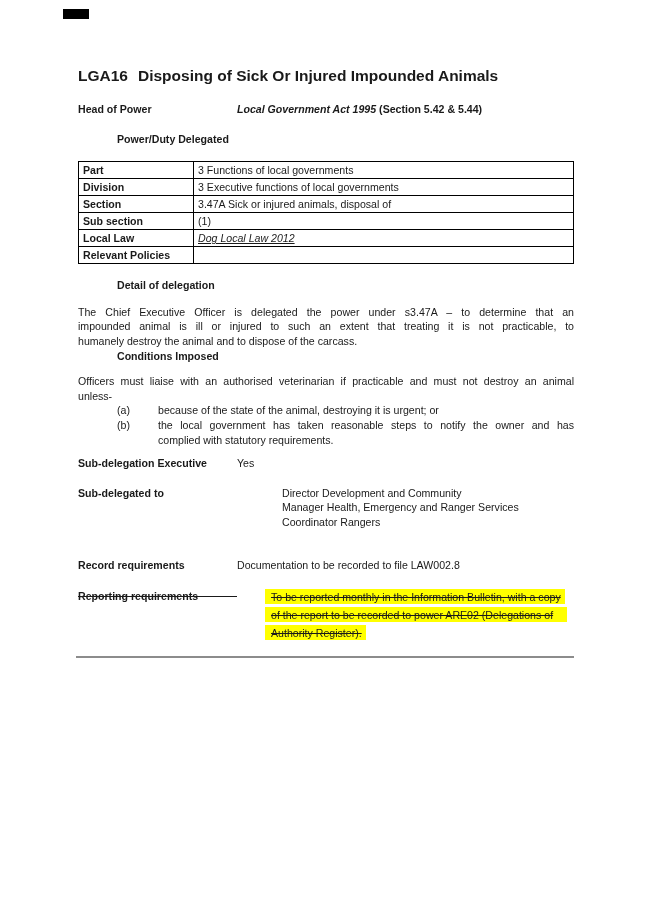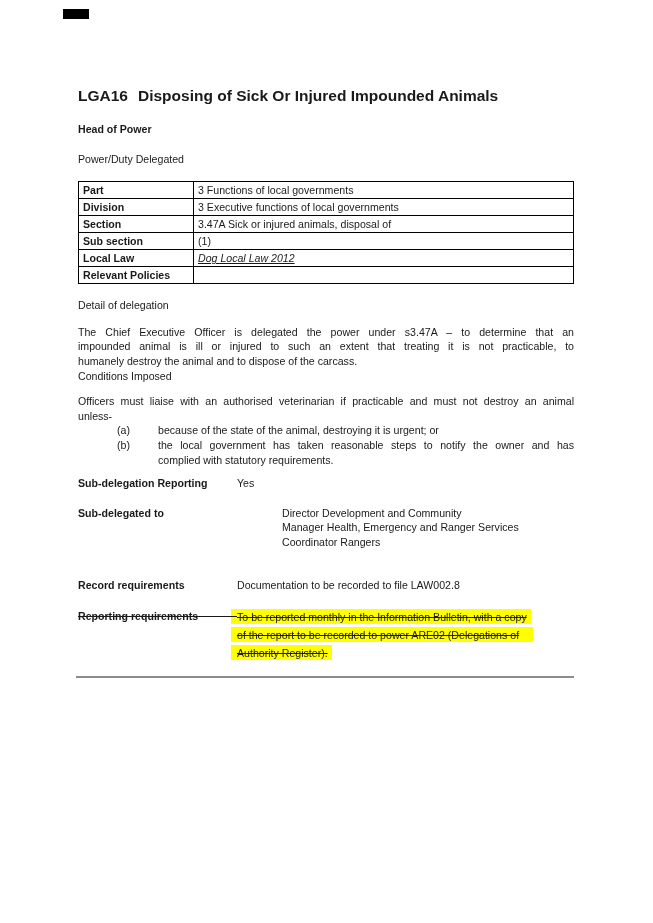--- a/index.html
+++ b/index.html
@@ -8,21 +8,21 @@
     --rule:#8c8c8c;
     --border:#000000;
   }
   *{box-sizing:border-box;}
   html,body{margin:0;padding:0;background:#ffffff;}
   .page{
     position:relative;
     width:653px;
     height:850px;
     background:#ffffff;
-    padding:86px 79px 0 78px;
+    padding:66px 79px 0 78px;
     overflow:hidden;
     font-family:"Liberation Sans","DejaVu Sans",sans-serif;
     font-size:10.6px;
     line-height:14.6px;
     color:var(--text);
   }
   .b{font-weight:bold;}
   .bi{font-weight:bold;font-style:italic;}
   .i{font-style:italic;text-decoration:underline;}
   .artifact{
@@ -34,21 +34,21 @@
     font-size:15.5px;
     line-height:19px;
     font-weight:bold;
     white-space:nowrap;
   }
   .t-code{margin-right:10px;}
   .kv-row{display:flex;align-items:flex-start;}
   .kv-label{width:159px;flex:0 0 159px;font-weight:bold;}
   .kv-value{flex:1 1 auto;}
   .row-hop{margin-bottom:15px;}
-  .heading{font-weight:normal;}
+  .heading{font-weight:bold;margin-left:39px;}
   .h-pd{margin-bottom:15px;}
   table.dlg{
     width:496px;
     border-collapse:collapse;
     margin:4px 0 14px 0;
   }
   table.dlg td{
     border:1px solid var(--border);
     padding:1px 4px;
     line-height:14px;
@@ -59,21 +59,21 @@
   .para-detail{}
   .h-cond{margin-bottom:11px;}
   .para-cond{margin-bottom:9px;}
   .jline{text-align:justify;text-align-last:justify;}
   .cond-item{display:flex;padding-left:39px;}
   .cond-marker{width:41px;flex:0 0 41px;}
   .cond-text{flex:1 1 auto;}
   .row-subdel{margin-bottom:15px;}
   .row-subdelto{margin-bottom:28px;gap:45px;}
   .row-record{margin-bottom:15px;}
-  .row-reporting{margin-bottom:15px;}
+  .row-reporting{margin-bottom:15px;gap:34px;}
   .row-reporting .kv-label{position:relative;line-height:18px;}
   .row-reporting .kv-label::after{
     content:"";position:absolute;left:0;top:9px;width:159px;height:1px;
     background:var(--text);
   }
   .rr-line{line-height:18px;}
   .hl{
     background:var(--hl);
     text-decoration:line-through;
     padding:1.5px 4px 1.5px 6px;
@@ -93,20 +93,23 @@
 <div class="page">
 
   <div class="artifact"></div>
 
   <h1>
     <span class="t-code">LGA16</span><span>Disposing of Sick Or Injured Impounded Animals</span>
   </h1>
 
   <div class="kv-row row-hop">
     <div class="kv-label">Head of Power</div>
+    <div class="kv-value">
+      <span class="bi">Local Government Act 1995</span><span class="b"> (Section 5.42 &amp; 5.44)</span>
+    </div>
   </div>
 
   <div class="heading h-pd">Power/Duty Delegated</div>
 
   <table class="dlg">
     <tbody>
       <tr>
         <td class="c1">Part</td>
         <td>3 Functions of local governments</td>
       </tr>
@@ -151,21 +154,21 @@
     <div class="cond-item">
       <div class="cond-marker">(b)</div>
       <div class="cond-text">
         <div class="jline">the local government has taken reasonable steps to notify the owner and has</div>
         <div>complied with statutory requirements.</div>
       </div>
     </div>
   </div>
 
   <div class="kv-row row-subdel">
-    <div class="kv-label">Sub-delegation Reporting</div>
+    <div class="kv-label">Sub-delegation Executive</div>
     <div class="kv-value">Yes</div>
   </div>
 
   <div class="kv-row row-subdelto">
     <div class="kv-label">Sub-delegated to</div>
     <div class="kv-value">
       <div>Director Development and Community</div>
       <div>Manager Health, Emergency and Ranger Services</div>
       <div>Coordinator Rangers</div>
     </div>

